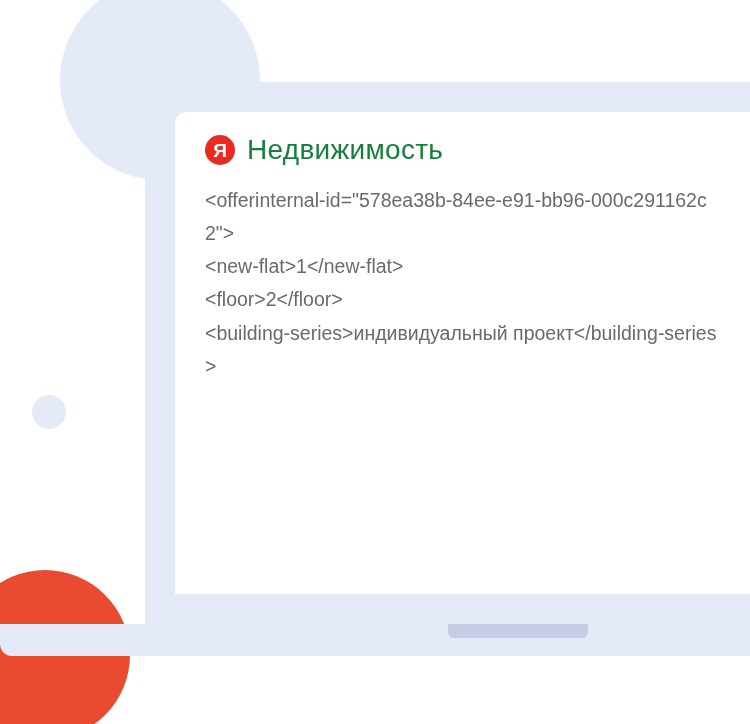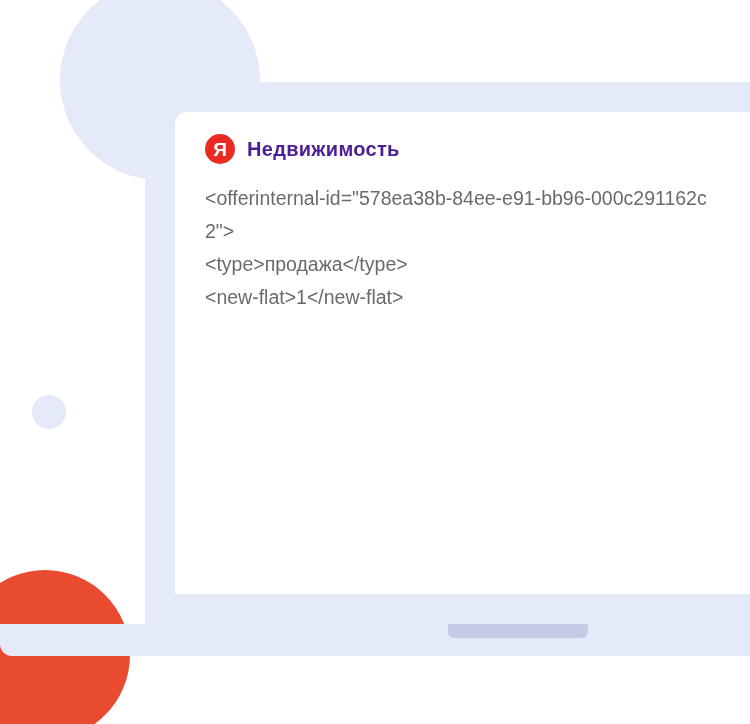--- a/index.html
+++ b/index.html
@@ -89,23 +89,23 @@
       background: #ea2b22;
       color: #ffffff;
       font-weight: bold;
       font-size: 19px;
       display: flex;
       align-items: center;
       justify-content: center;
       line-height: 1;
     }
     .brand-title {
-      font-size: 20px;
-      color: #4c1d95;
-      font-weight: 700;
+      font-size: 28px;
+      color: #15803d;
+      font-weight: 400;
       letter-spacing: 0.3px;
     }
     .code-block {
       font-size: 19.5px;
       color: #6a6a6a;
       line-height: 1.7;
       word-break: break-all;
       font-family: Arial, Helvetica, sans-serif;
     }
     .code-block div { white-space: normal; }
@@ -119,20 +119,21 @@
 
 <div class="laptop-body"></div>
 
 <div class="screen">
   <div class="brand">
     <div class="brand-badge">Я</div>
     <div class="brand-title">Недвижимость</div>
   </div>
   <div class="code-block">
     <div>&lt;offerinternal-id="578ea38b-84ee-e91-bb96-000c291162c2"&gt;</div>
-    <div>&lt;type&gt;продажа&lt;/type&gt;</div>
     <div>&lt;new-flat&gt;1&lt;/new-flat&gt;</div>
+    <div>&lt;floor&gt;2&lt;/floor&gt;</div>
+    <div>&lt;building-series&gt;индивидуальный проект&lt;/building-series&gt;</div>
   </div>
 </div>
 
 <div class="laptop-base">
   <div class="trackpad"></div>
 </div>
 
 </body></html>

